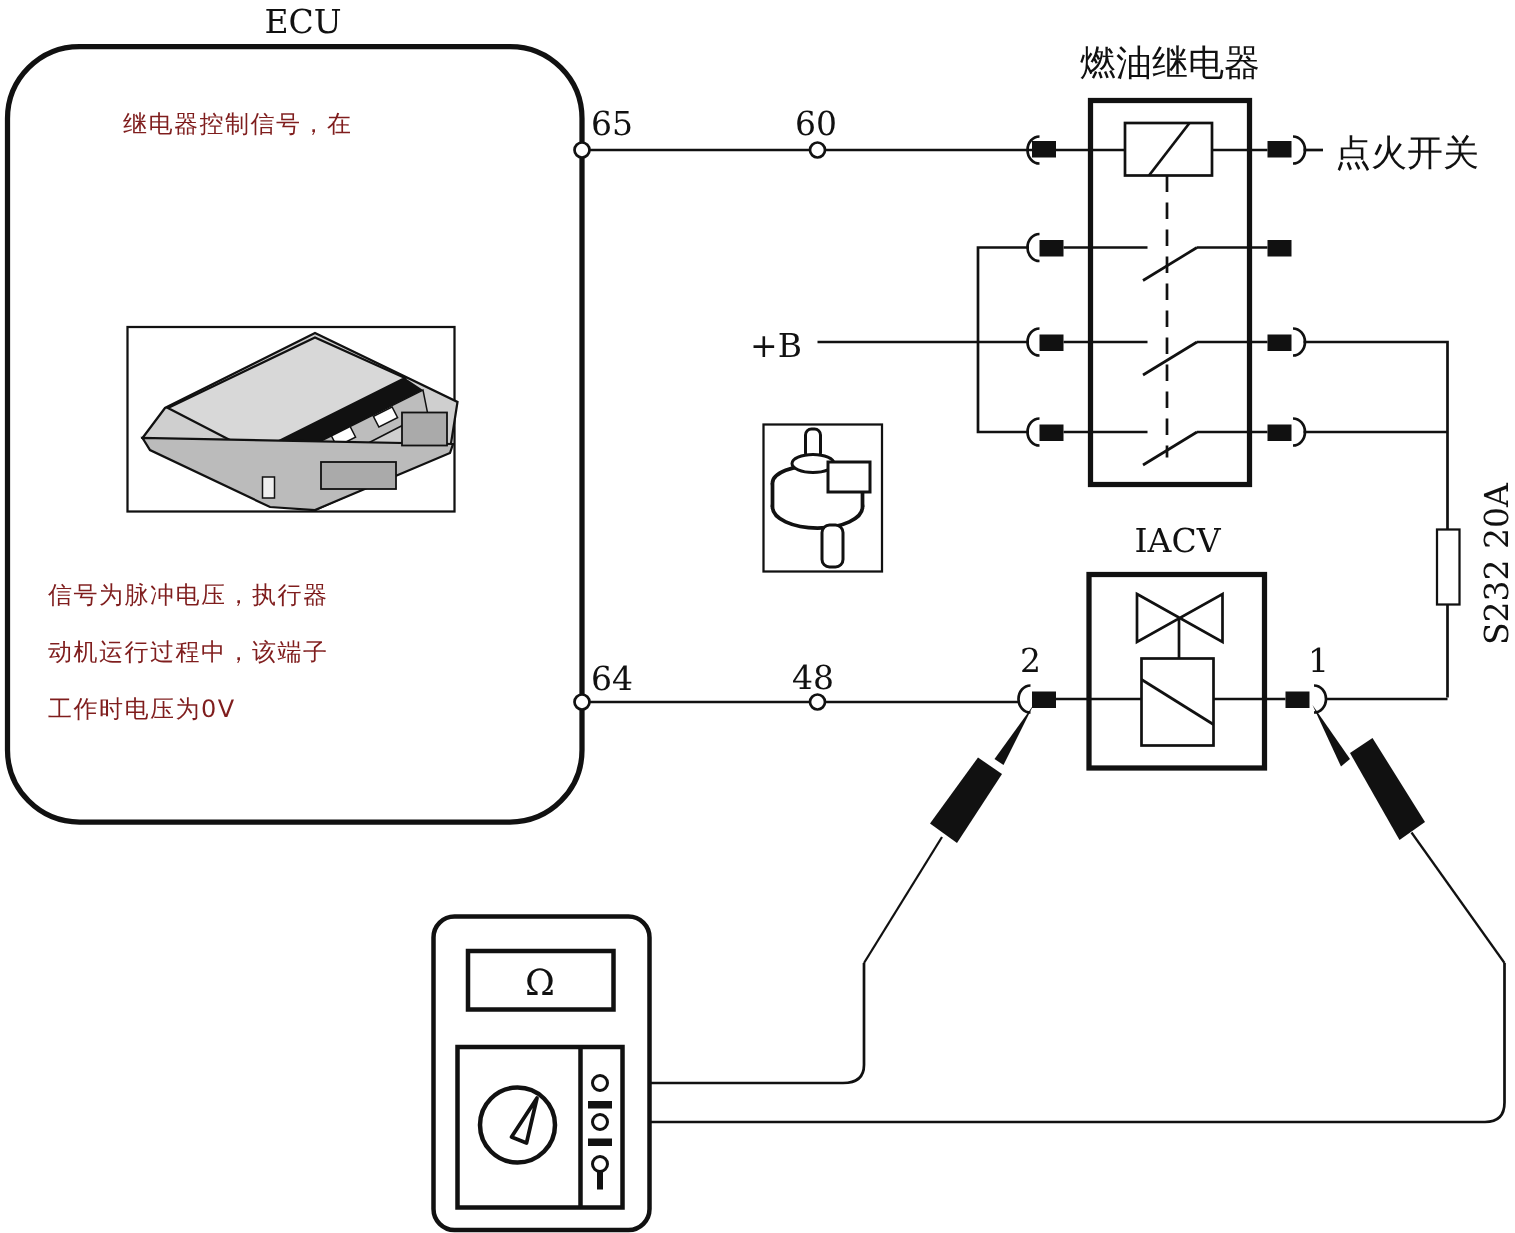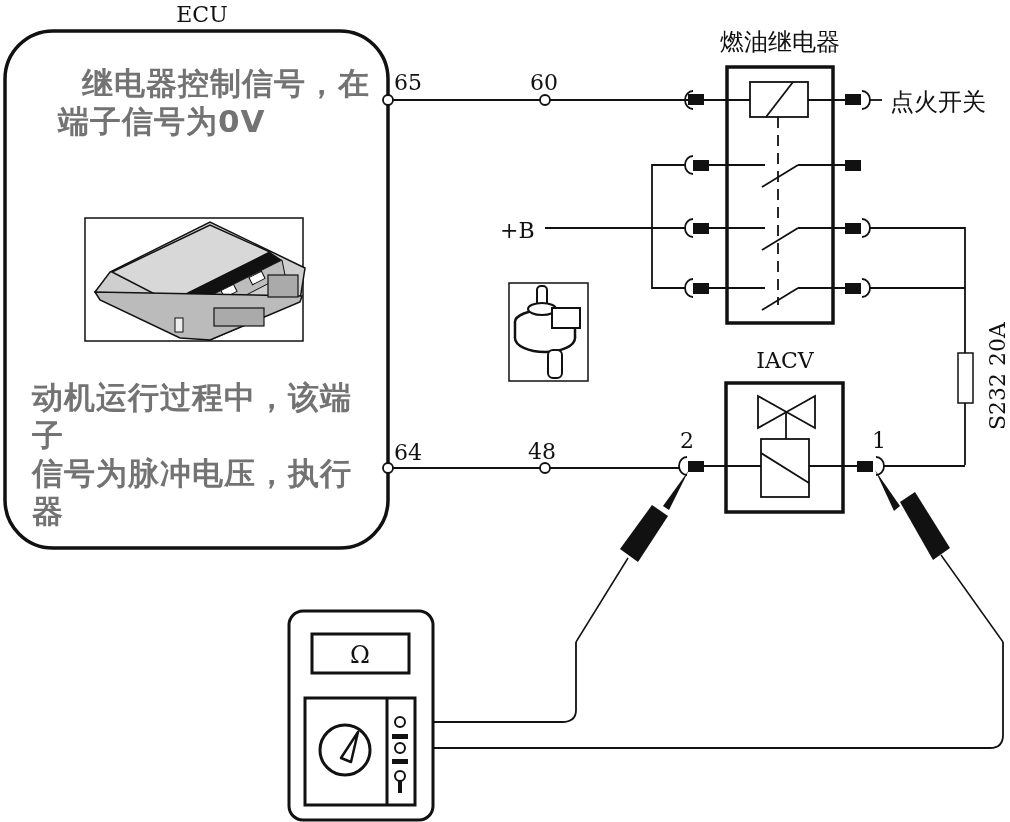--- a/index.html
+++ b/index.html
@@ -2,21 +2,21 @@
 <html><head>
 <meta charset="utf-8">
 <style>
   html, body { margin: 0; padding: 0; background: #ffffff; }
   body { width: 1010px; height: 822px; position: relative; overflow: hidden; }
   svg { position: absolute; left: 0; top: 0; }
   .txt { font-family: "DejaVu Serif", "Liberation Serif", serif; fill: #111; }
   .cjk { font-family: "DejaVu Sans", "Liberation Sans", sans-serif; fill: #111; }
   .ecu-note {
     position: absolute; font-family: "DejaVu Sans", "Liberation Sans", sans-serif;
-    font-size: 31px; line-height: 38px; color: #737373; letter-spacing: 1px; font-weight: bold;
+    font-size: 16px; line-height: 38px; color: #7f1d1d; letter-spacing: 1px;
   }
 </style>
 </head>
 <body>
 
 <svg width="1010" height="822" viewBox="0 0 1010 822">
 
   <text class="txt" x="202" y="22" font-size="22" text-anchor="middle">ECU</text>
   <rect x="5" y="31" width="383" height="517" rx="48" ry="48" fill="none" stroke="#111" stroke-width="3.5"></rect>
 
@@ -159,18 +159,18 @@
     <rect x="392" y="734" width="16" height="5" fill="#111"></rect>
     <circle cx="400" cy="748" r="5" fill="#fff" stroke="#111" stroke-width="2"></circle>
     <rect x="392" y="759" width="16" height="5" fill="#111"></rect>
     <circle cx="400" cy="776" r="5" fill="#fff" stroke="#111" stroke-width="2"></circle>
     <rect x="398" y="781" width="4" height="12" fill="#111"></rect>
   </g>
 </svg>
 
 <div class="ecu-note" style="left:58px; top:64px; width:320px;">
   <div style="padding-left:24px;">继电器控制信号，在</div>
-  <div>端子信号为0V</div>
 </div>
 <div class="ecu-note" style="left:32px; top:378px; width:350px;">
+  <div>信号为脉冲电压，执行器</div>
   <div>动机运行过程中，该端子</div>
-  <div>信号为脉冲电压，执行器</div>
+  <div>工作时电压为0V</div>
 </div>
 
 </body></html>

